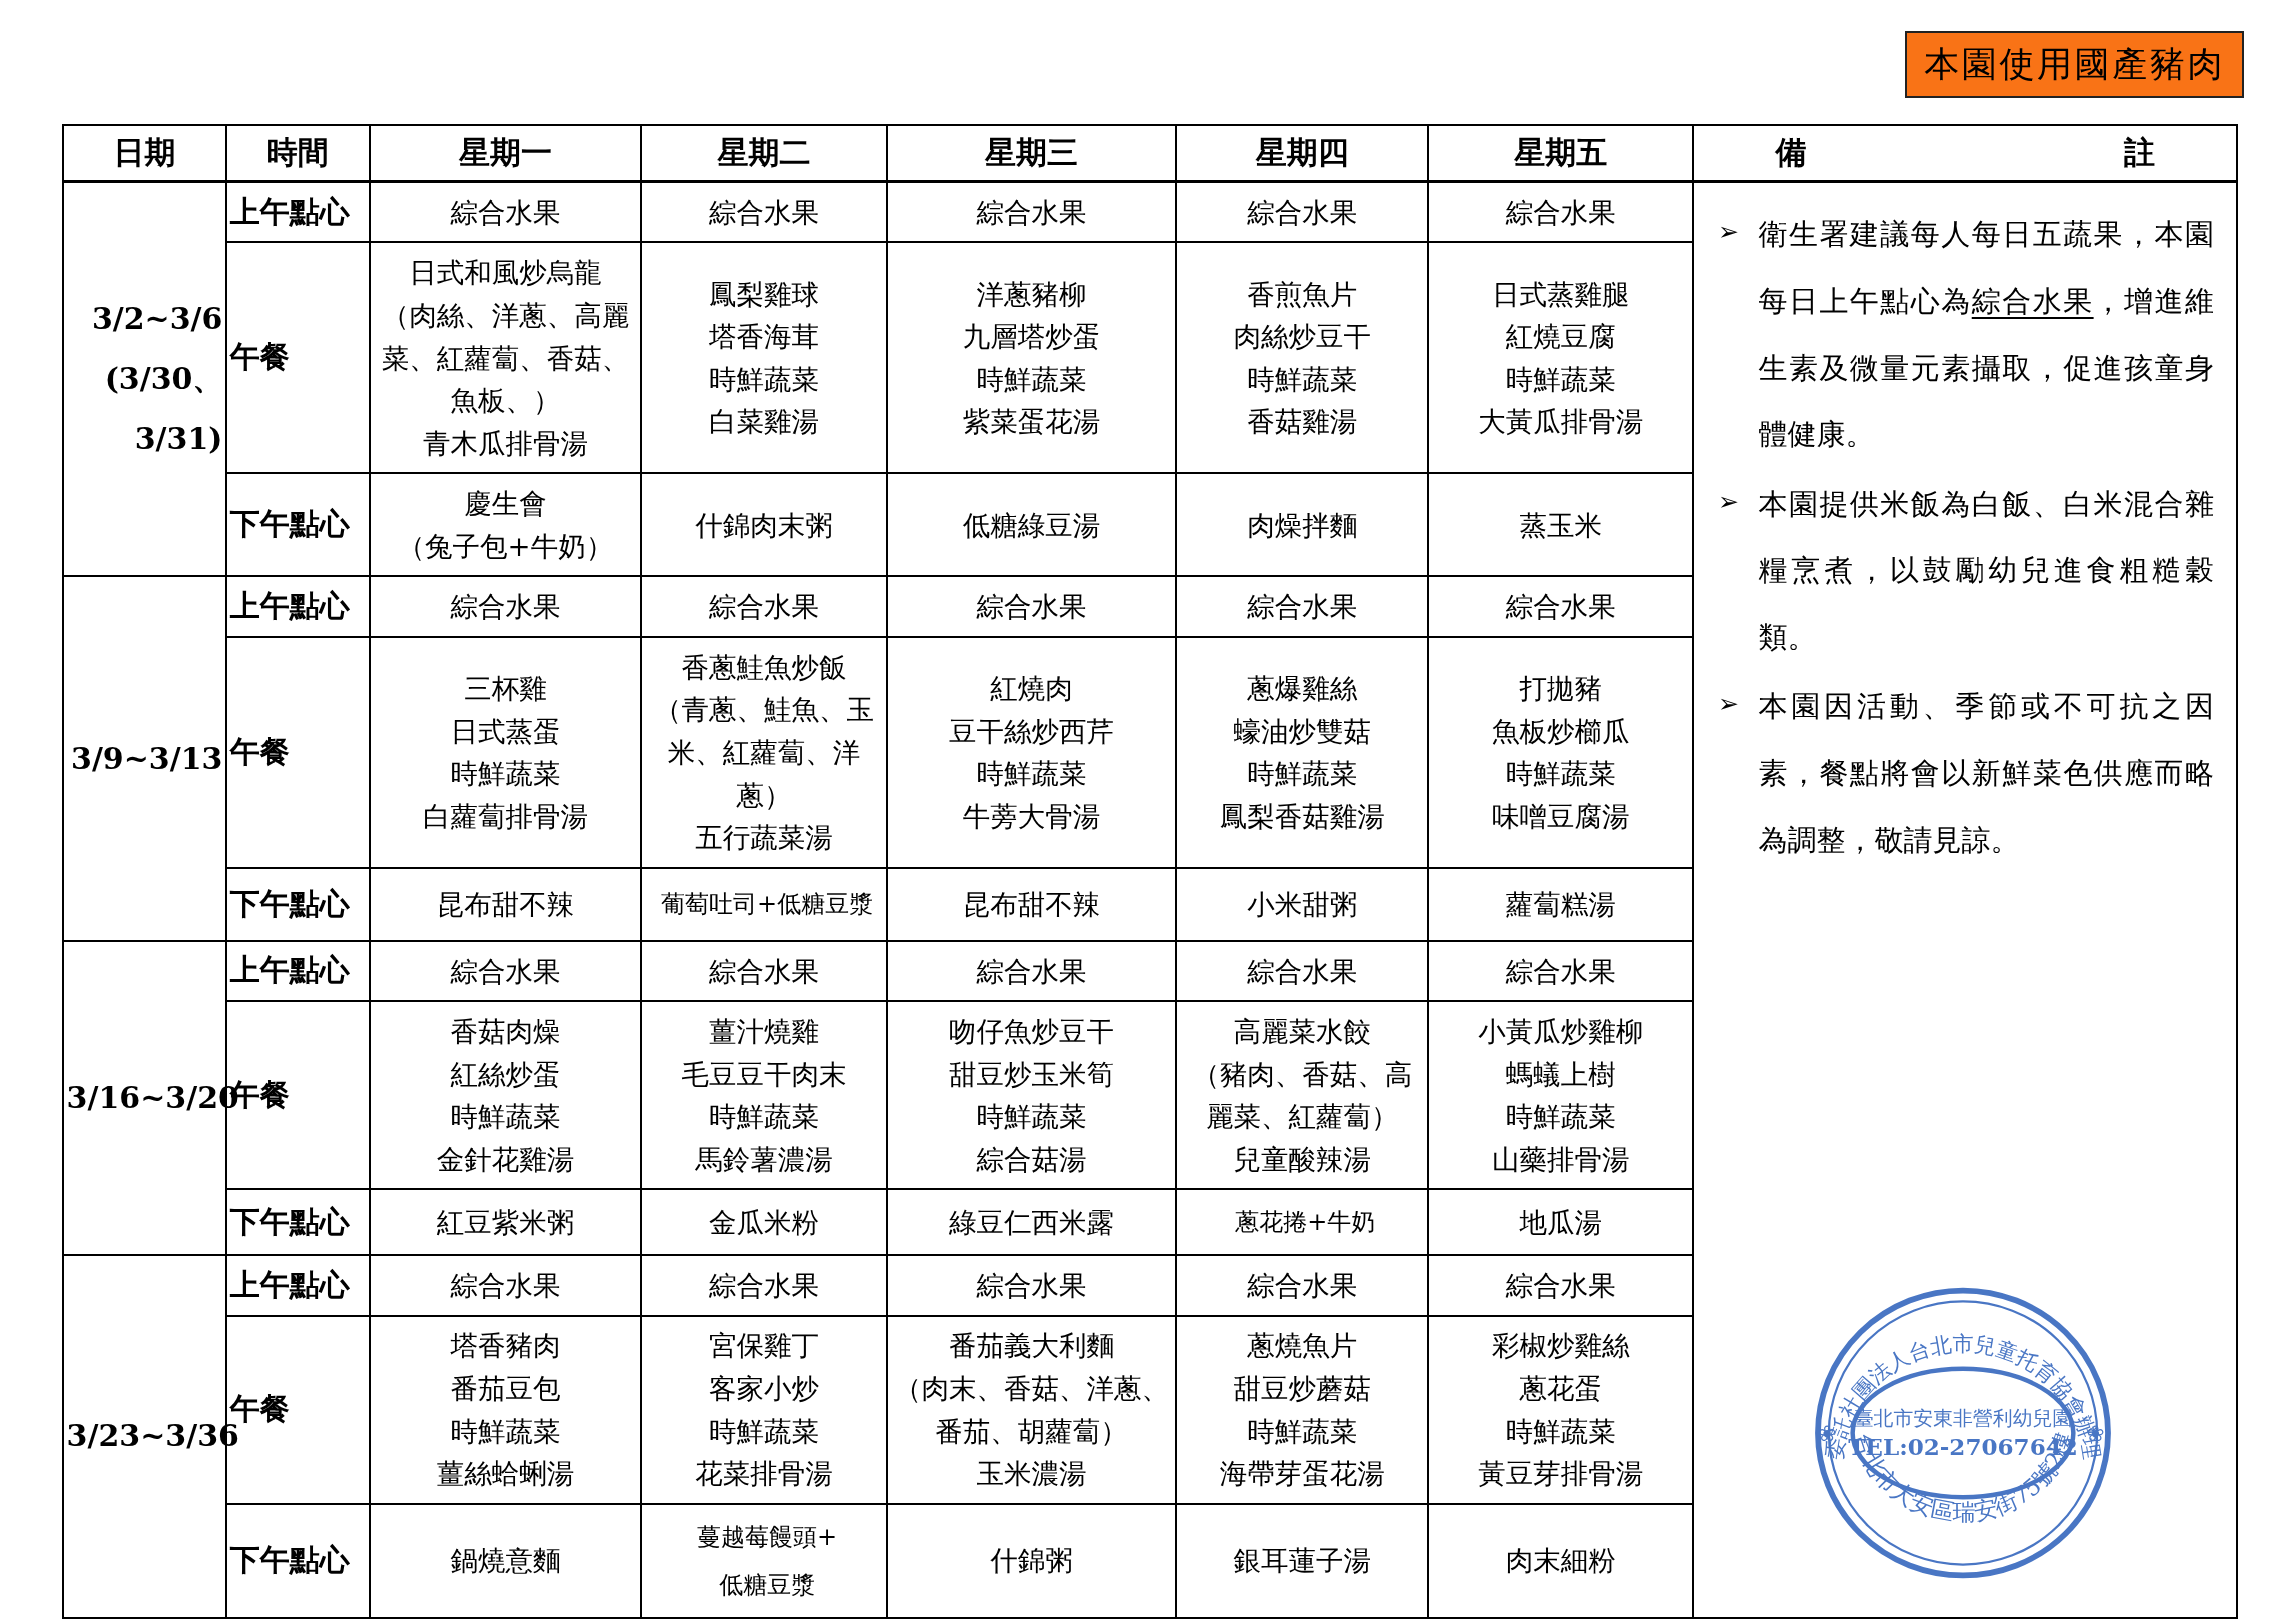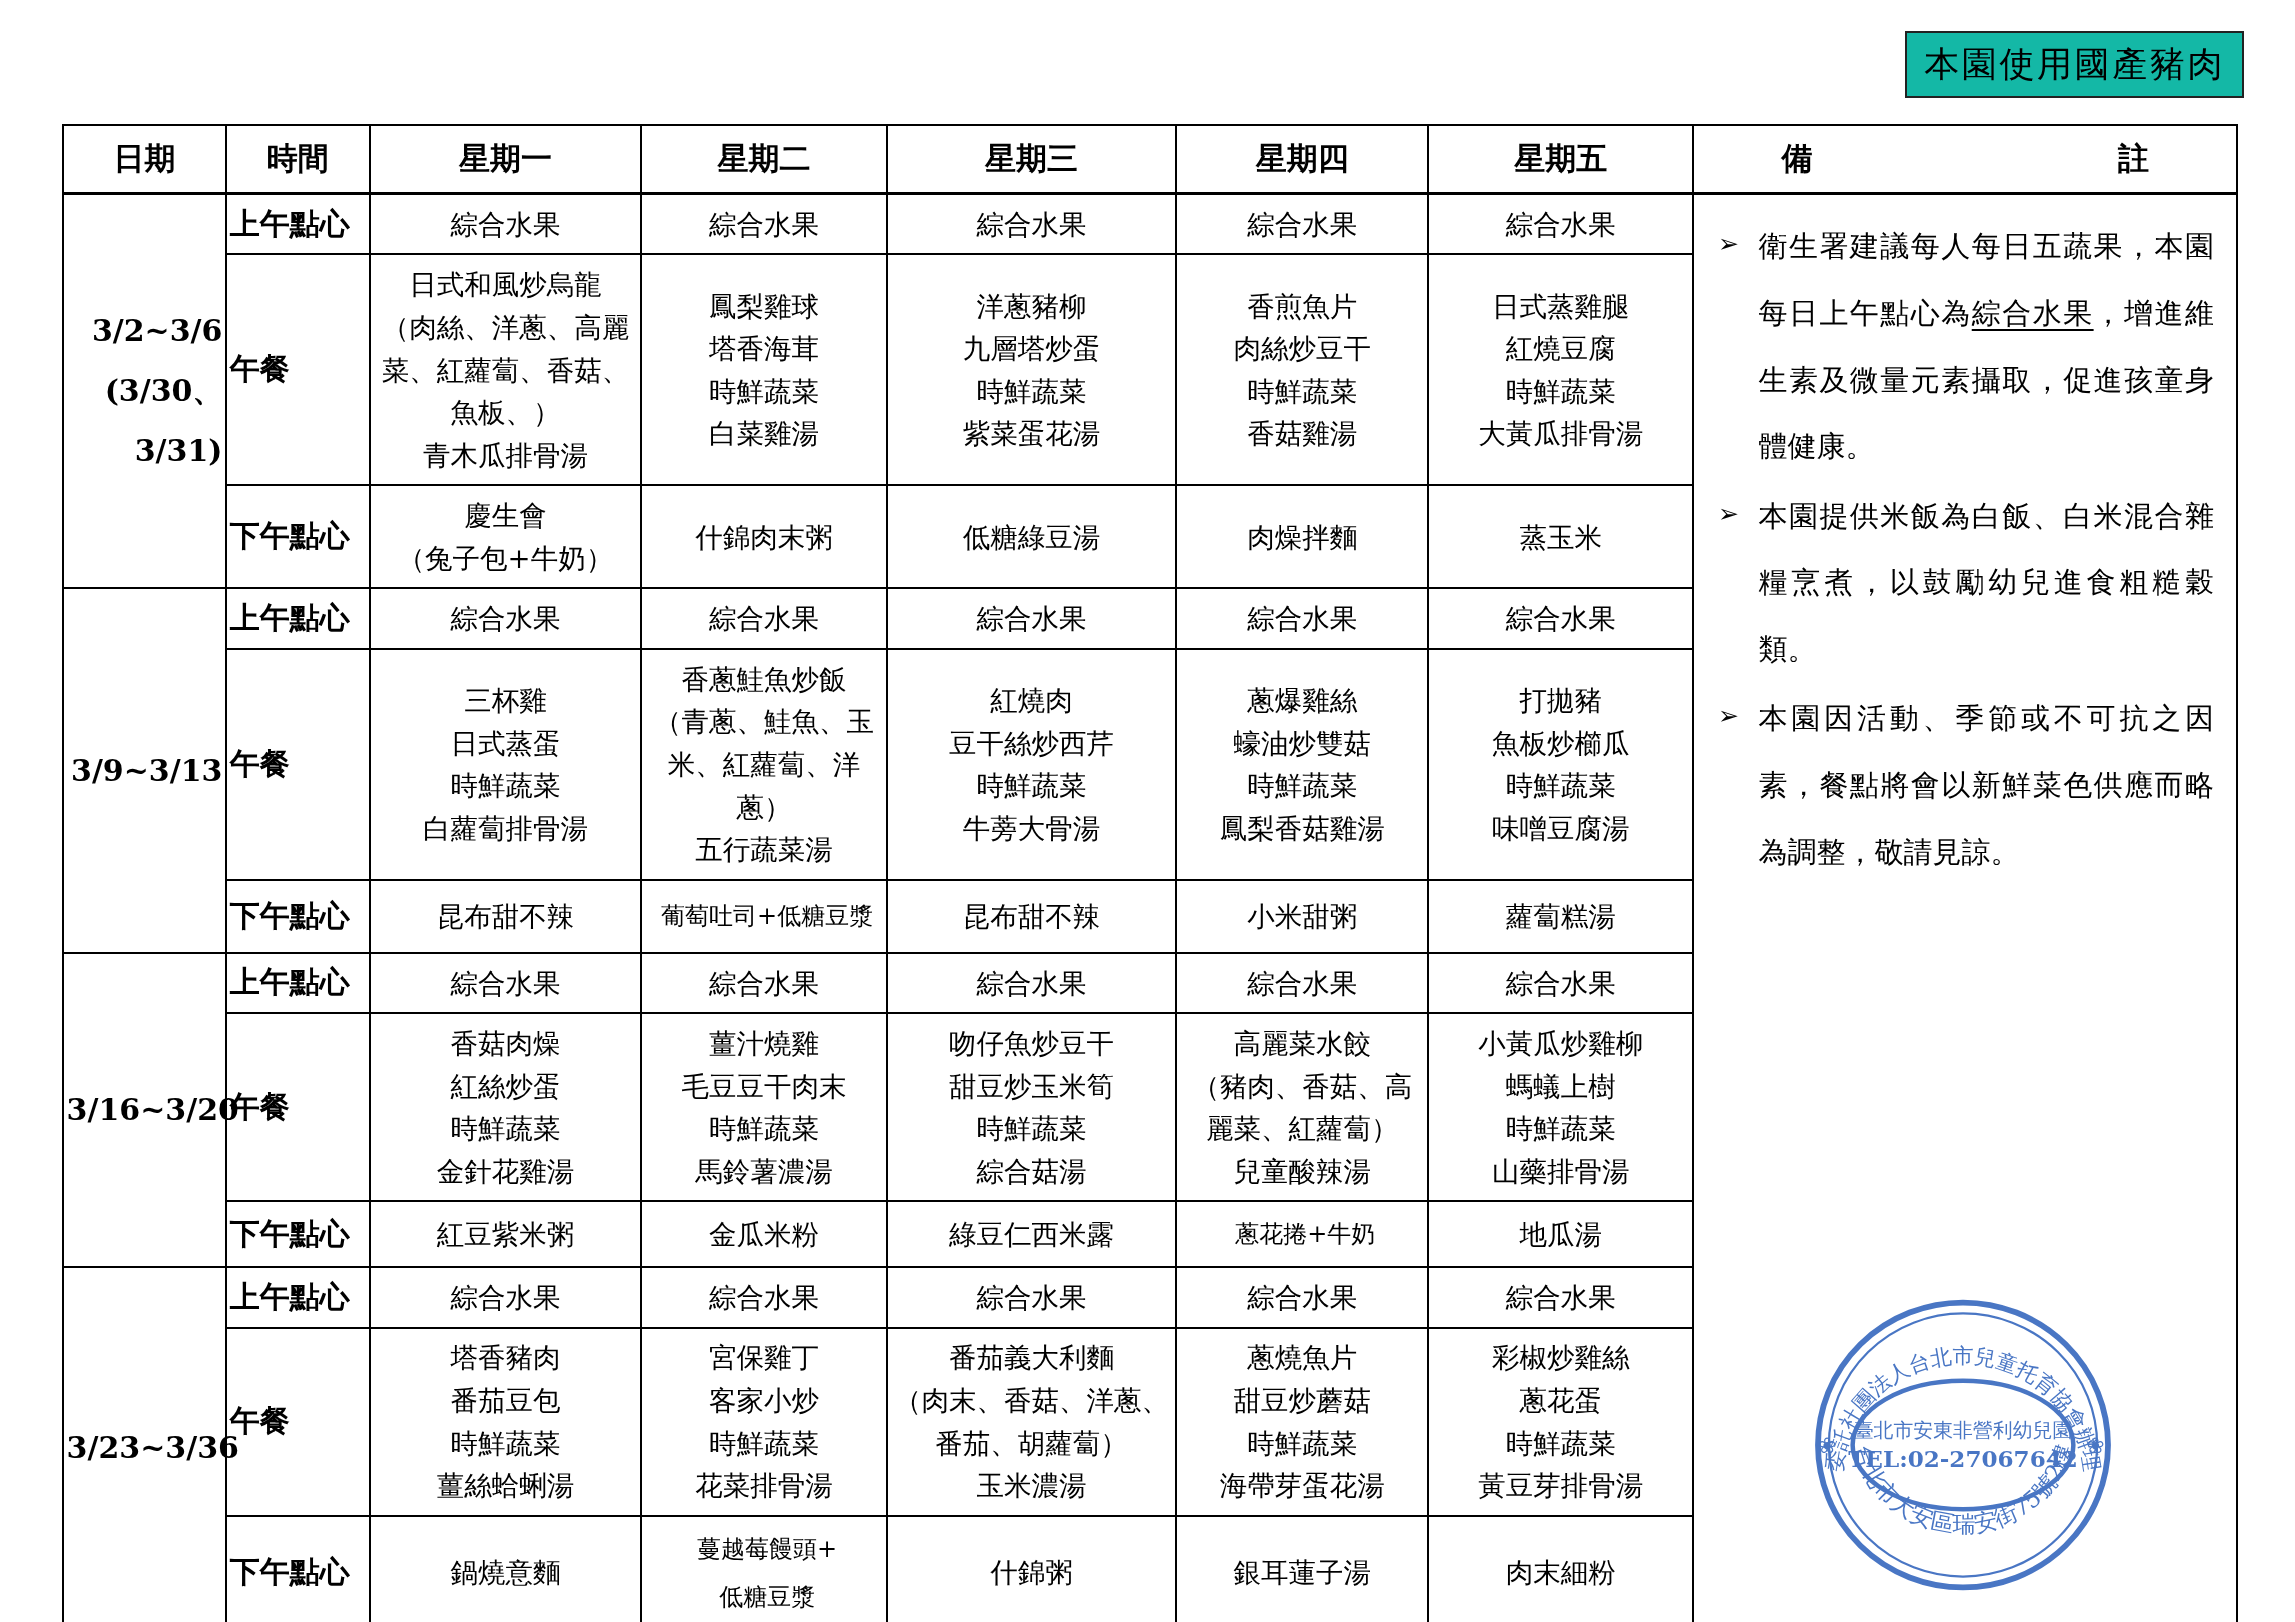--- a/index.html
+++ b/index.html
@@ -11,33 +11,33 @@
   .page{position:relative;width:2295px;height:1623px;overflow:hidden;background:#fff;}
 
   .title{
     position:absolute;top:17px;left:62px;width:1734px;
     margin:0;text-align:center;
     font-size:59px;font-weight:bold;letter-spacing:1.3px;
     white-space:nowrap;
   }
   .badge{
     position:absolute;top:31px;right:51px;
-    background:#14b8a6;border:2px solid #222;
+    background:#f97316;border:2px solid #222;
     font-size:35px;padding:7.9px 17px;letter-spacing:2.6px;
   }
 
   table.menu{
     position:absolute;top:124px;left:62px;
     width:2176px;height:1456px;
     border-collapse:collapse;table-layout:fixed;
     border:2.6px solid #000;
   }
   th,td{border:2px solid #000;vertical-align:middle;}
   thead tr{height:52px;}
-  th{font-size:31px;font-weight:bold;padding:12px;}
+  th{font-size:31px;font-weight:bold;padding:6px;}
   thead th{border-bottom:3.3px solid #000;}
   .notes-th-inner{display:flex;justify-content:space-between;padding:0 75px;}
 
   .date-cell{
     font-size:30px;font-weight:bold;text-align:right;
     white-space:pre-line;line-height:2.0;padding:2.6px;
   }
   .time-cell{font-size:30px;font-weight:bold;text-align:left;padding:2.6px;}
   .menu-cell{
     font-size:27.5px;text-align:center;line-height:1.55;

